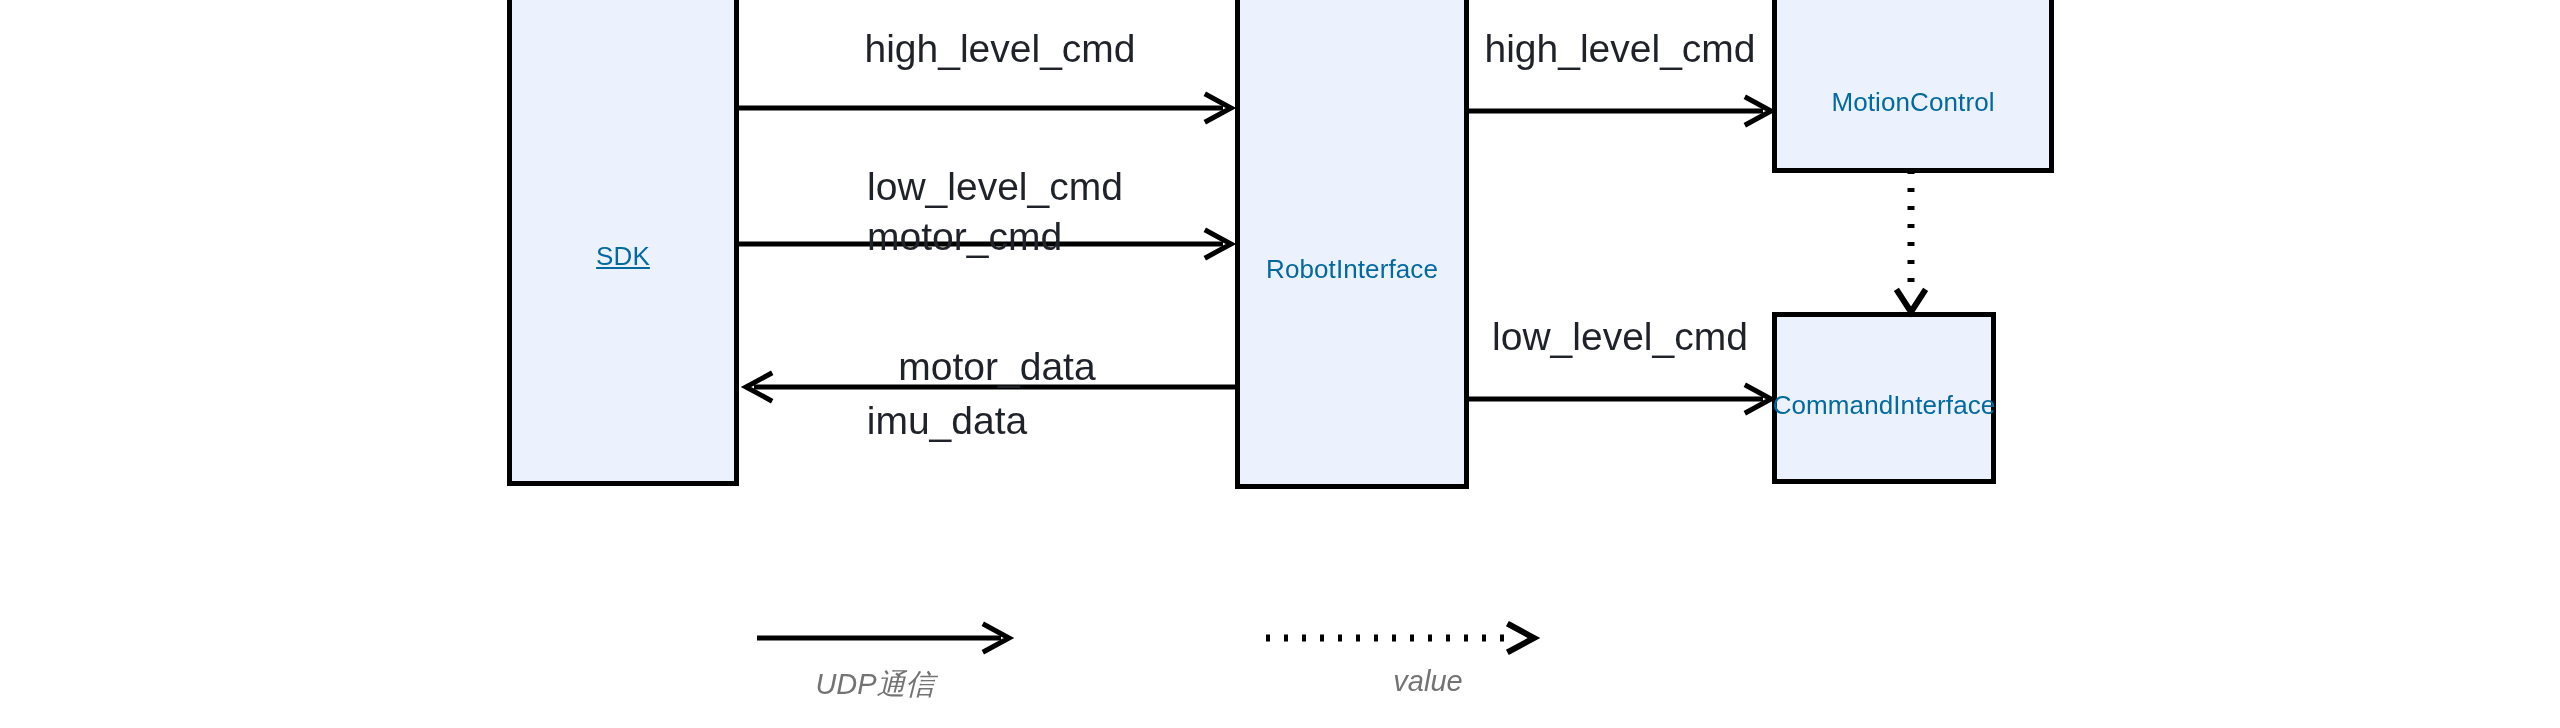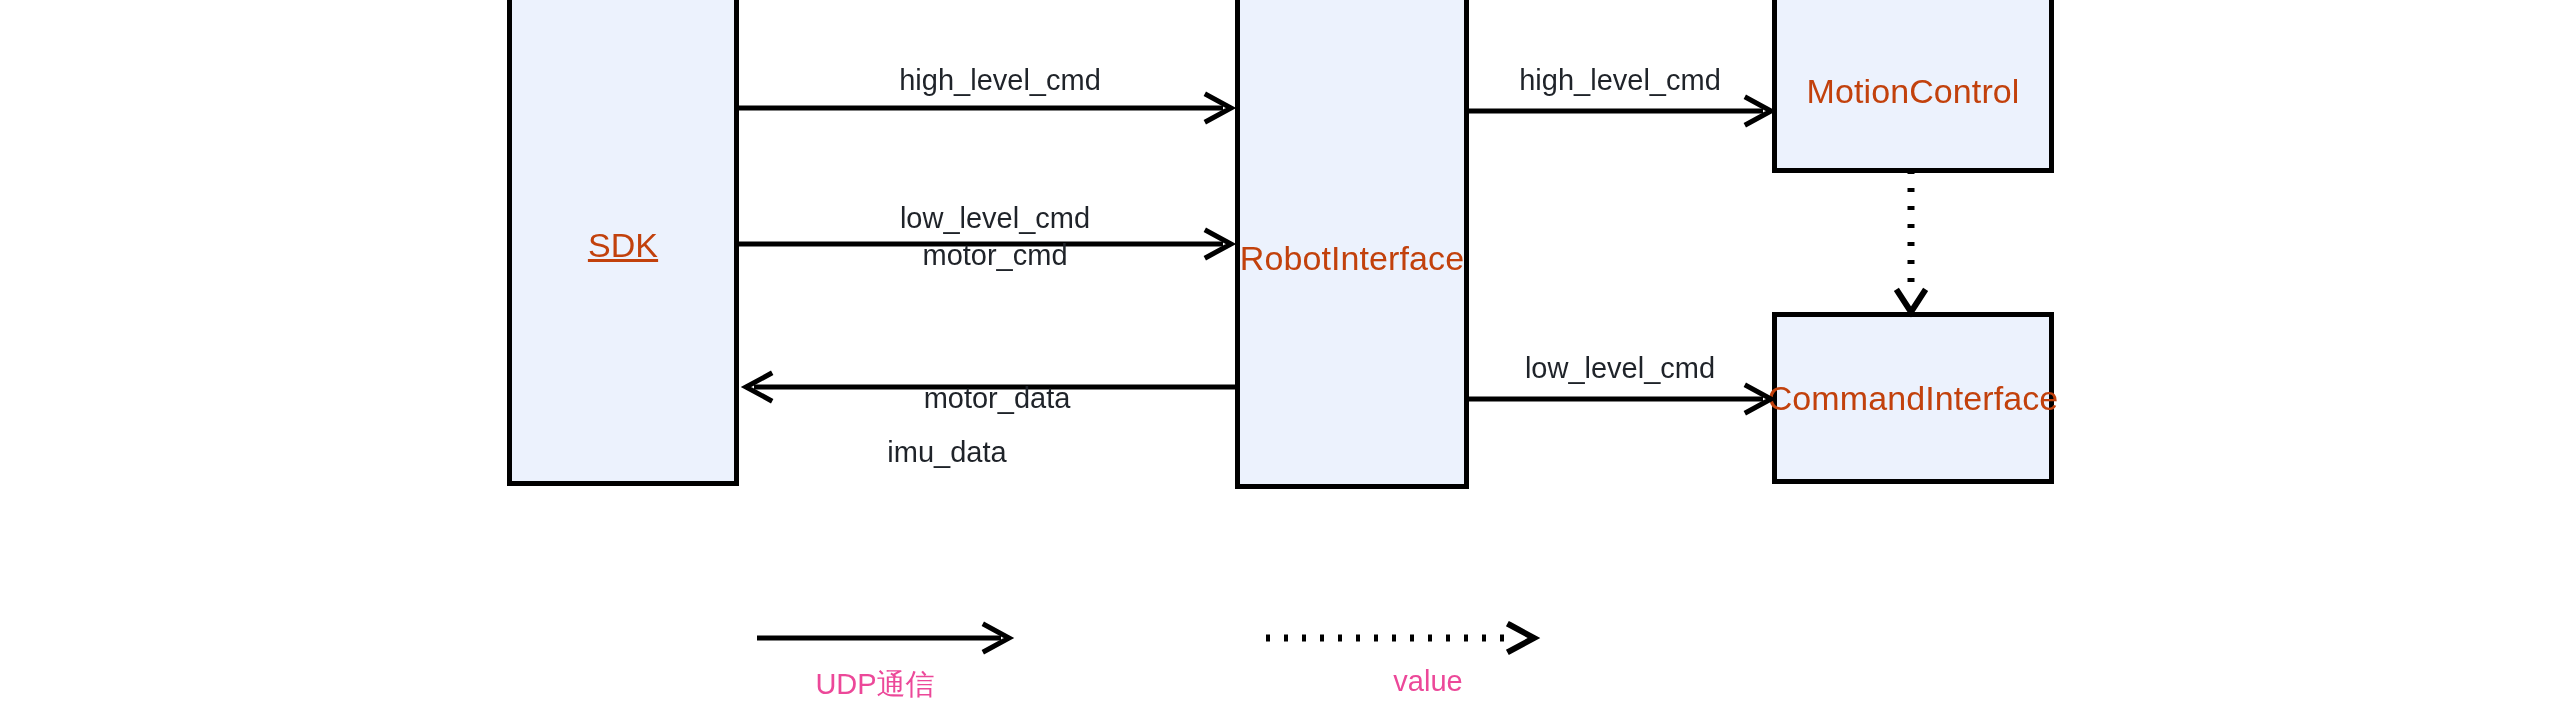--- a/index.html
+++ b/index.html
@@ -21,55 +21,55 @@
   .node {
     position: absolute;
     box-sizing: border-box;
     background: #ecf2fd;
     border: 5px solid #000000;
     display: flex;
     align-items: center;
     justify-content: center;
   }
   .node-label {
-    font-size: 34px;
+    font-size: 26px;
     line-height: 1.2;
-    color: #c2410c;
+    color: #0369a1;
     white-space: nowrap;
     letter-spacing: 0.1px;
+    margin-top: 16px;
   }
   
   #node-sdk       { left: 507px;  top: -6px;  width: 232px; height: 492px; }
   #node-sdk .node-label       { position: absolute; top: 226px; text-decoration: underline; }
   #node-robotinterface { left: 1235px; top: -6px; width: 234px; height: 495px; }
   #node-robotinterface .node-label { position: absolute; top: 239px; }
   #node-motioncontrol { left: 1772px; top: -6px;  width: 282px; height: 179px; }
   #node-motioncontrol .node-label { position: absolute; top: 72px; }
-  #node-commandinterface { left: 1772px; top: 312px; width: 282px; height: 172px; }
+  #node-commandinterface { left: 1772px; top: 312px; width: 224px; height: 172px; }
 
   .edge { position: absolute; }
   .edge svg { display: block; overflow: visible; }
 
   .edge-label {
     position: absolute;
-    font-size: 29px;
+    font-size: 39px;
     line-height: 1.28;
     color: #1f2329;
     white-space: nowrap;
-    text-align: center;
     transform: translateX(-50%);
-    margin-top: 38px;
   }
   .legend-label {
     position: absolute;
     font-size: 29px;
-    color: #ec4899;
+    color: #737373;
     white-space: nowrap;
     text-align: center;
     transform: translateX(-50%);
+    font-style: italic;
   }
 </style>
 </head>
 <body>
 
 <div id="canvas">
 
   <div class="node" id="node-sdk">
     <span class="node-label">SDK</span>
   </div>

